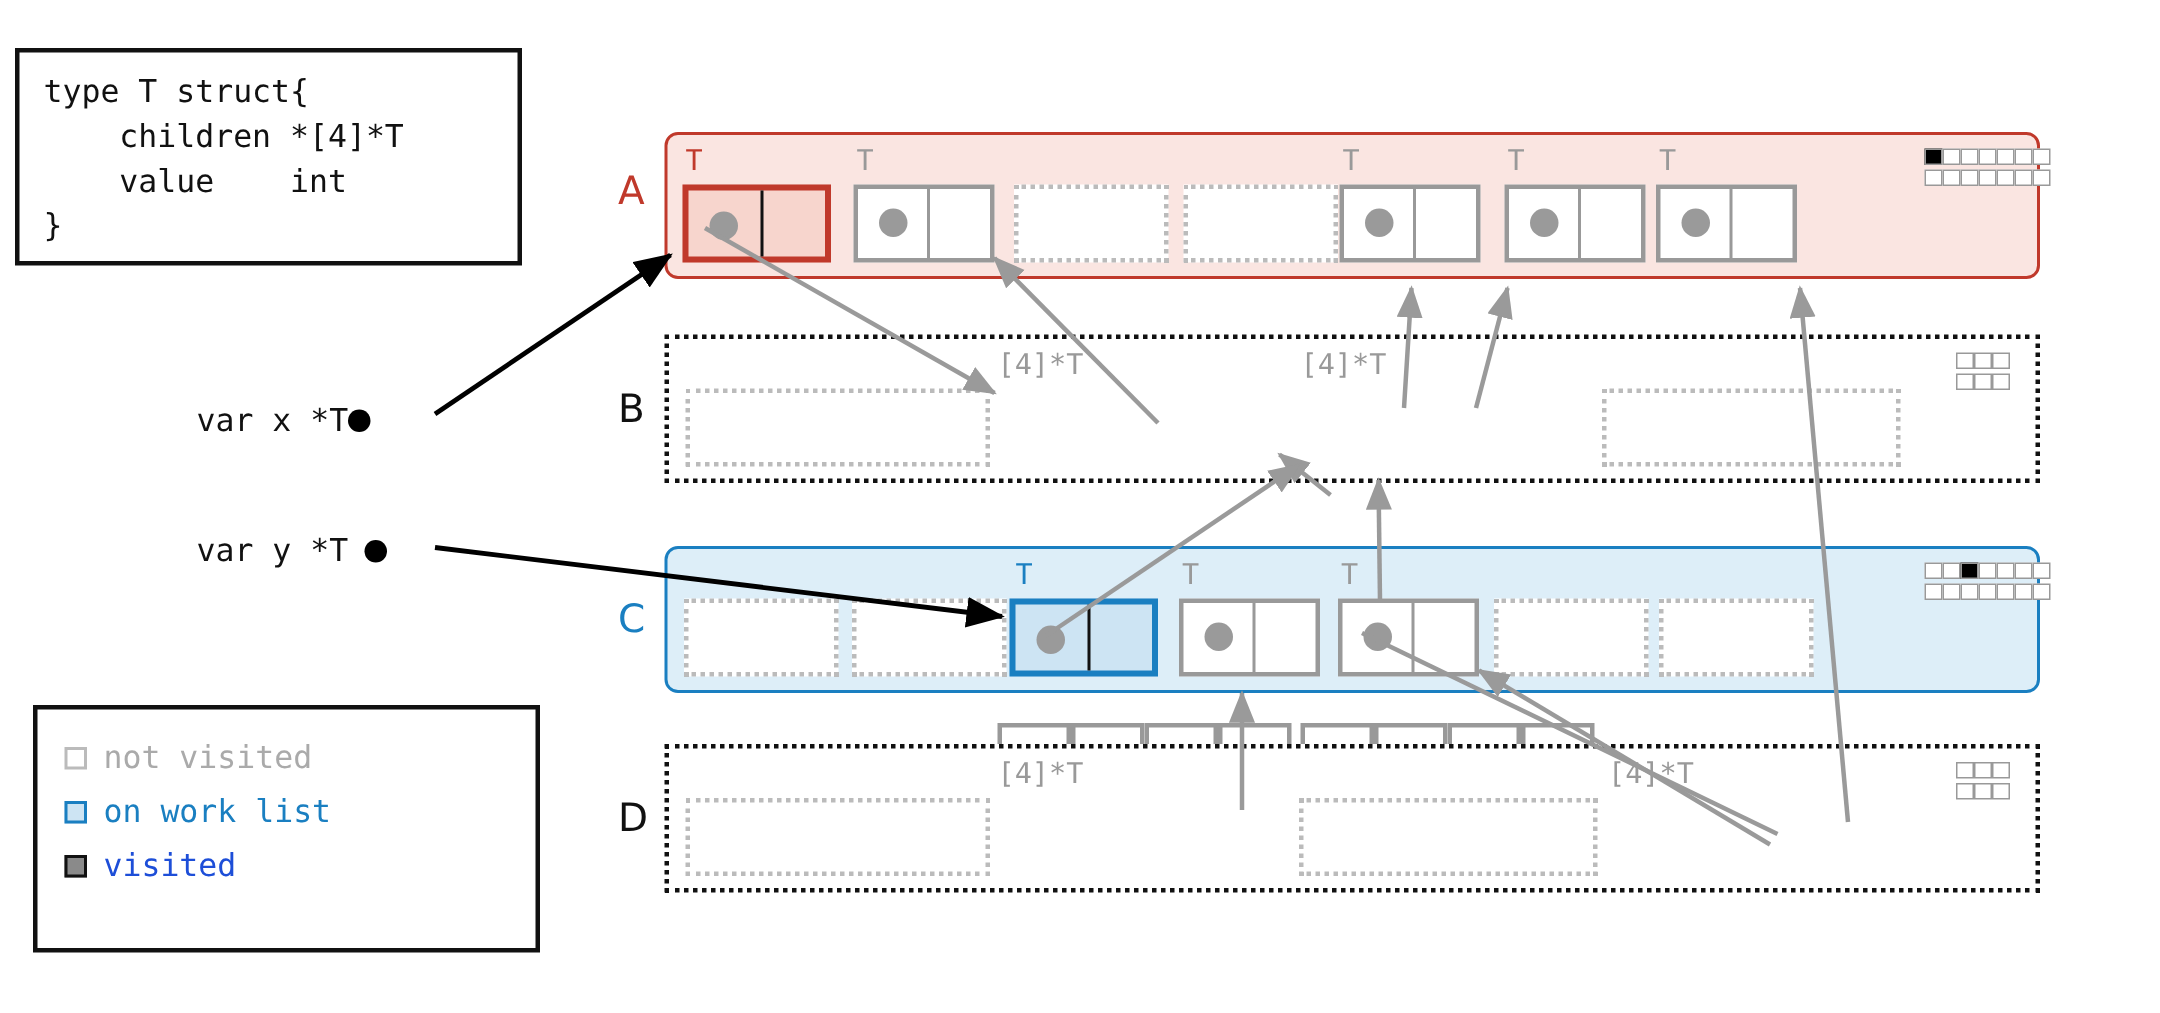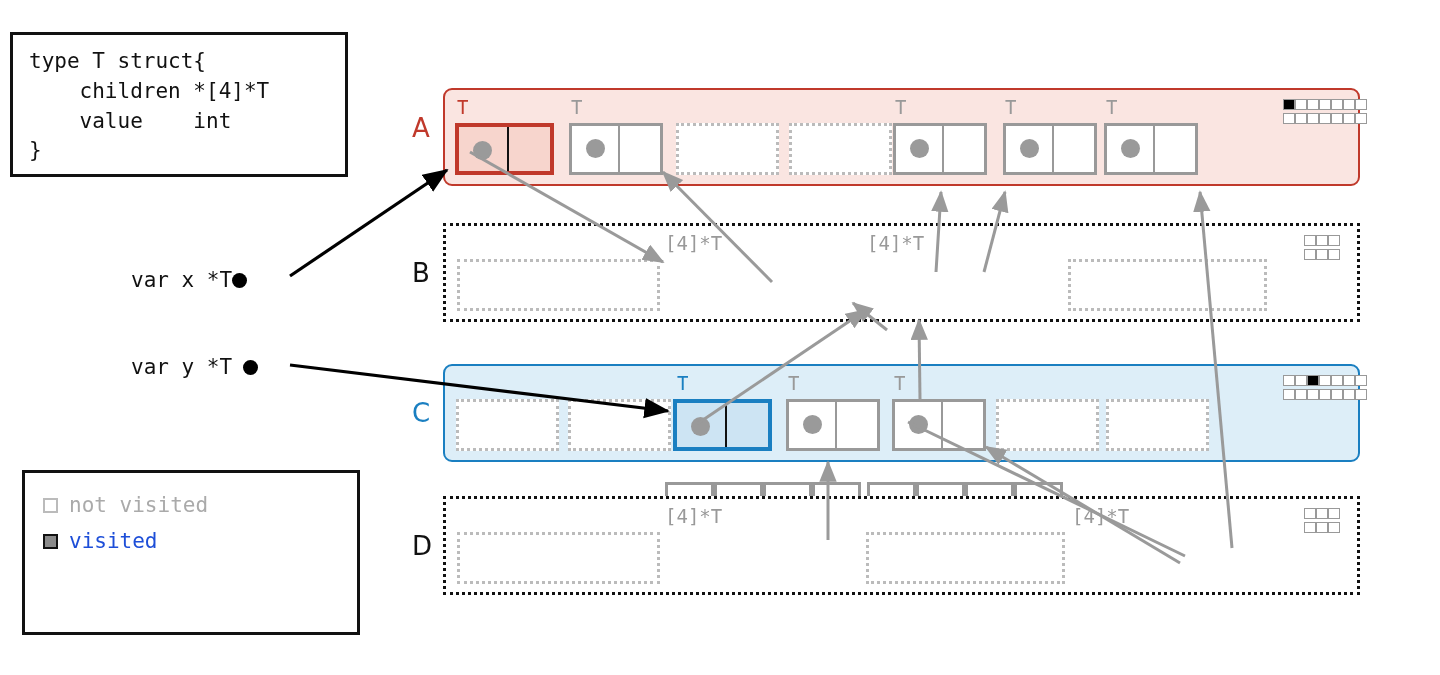--- a/index.html
+++ b/index.html
@@ -85,20 +85,24 @@
     value    int
 }</pre>
 </div>
 
 <div class="abs" id="legend-box">
   <div class="legend-row">
     <span class="legend-swatch" style="border-color:#bbbbbb;background:#ffffff;"></span>
     <span class="legend-label" style="color:#aaaaaa;">not visited</span>
   </div>
   <div class="legend-row">
+    <span class="legend-swatch" style="border-color:#1a7fc1;background:#cde4f3;"></span>
+    <span class="legend-label" style="color:#1a7fc1;">on work list</span>
+  </div>
+  <div class="legend-row">
     <span class="legend-swatch" style="border-color:#111111;background:#8a8a8a;"></span>
     <span class="legend-label" style="color:#1d4ed8;">visited</span>
   </div>
 </div>
 
 <div class="abs" style="left:131px;top:268px;display:flex;align-items:center;">
   <span class="varlabel">var x *T</span>
   <span class="vardot"></span>
 </div>
 <div class="abs" style="left:131px;top:355px;display:flex;align-items:center;gap:11px;">

